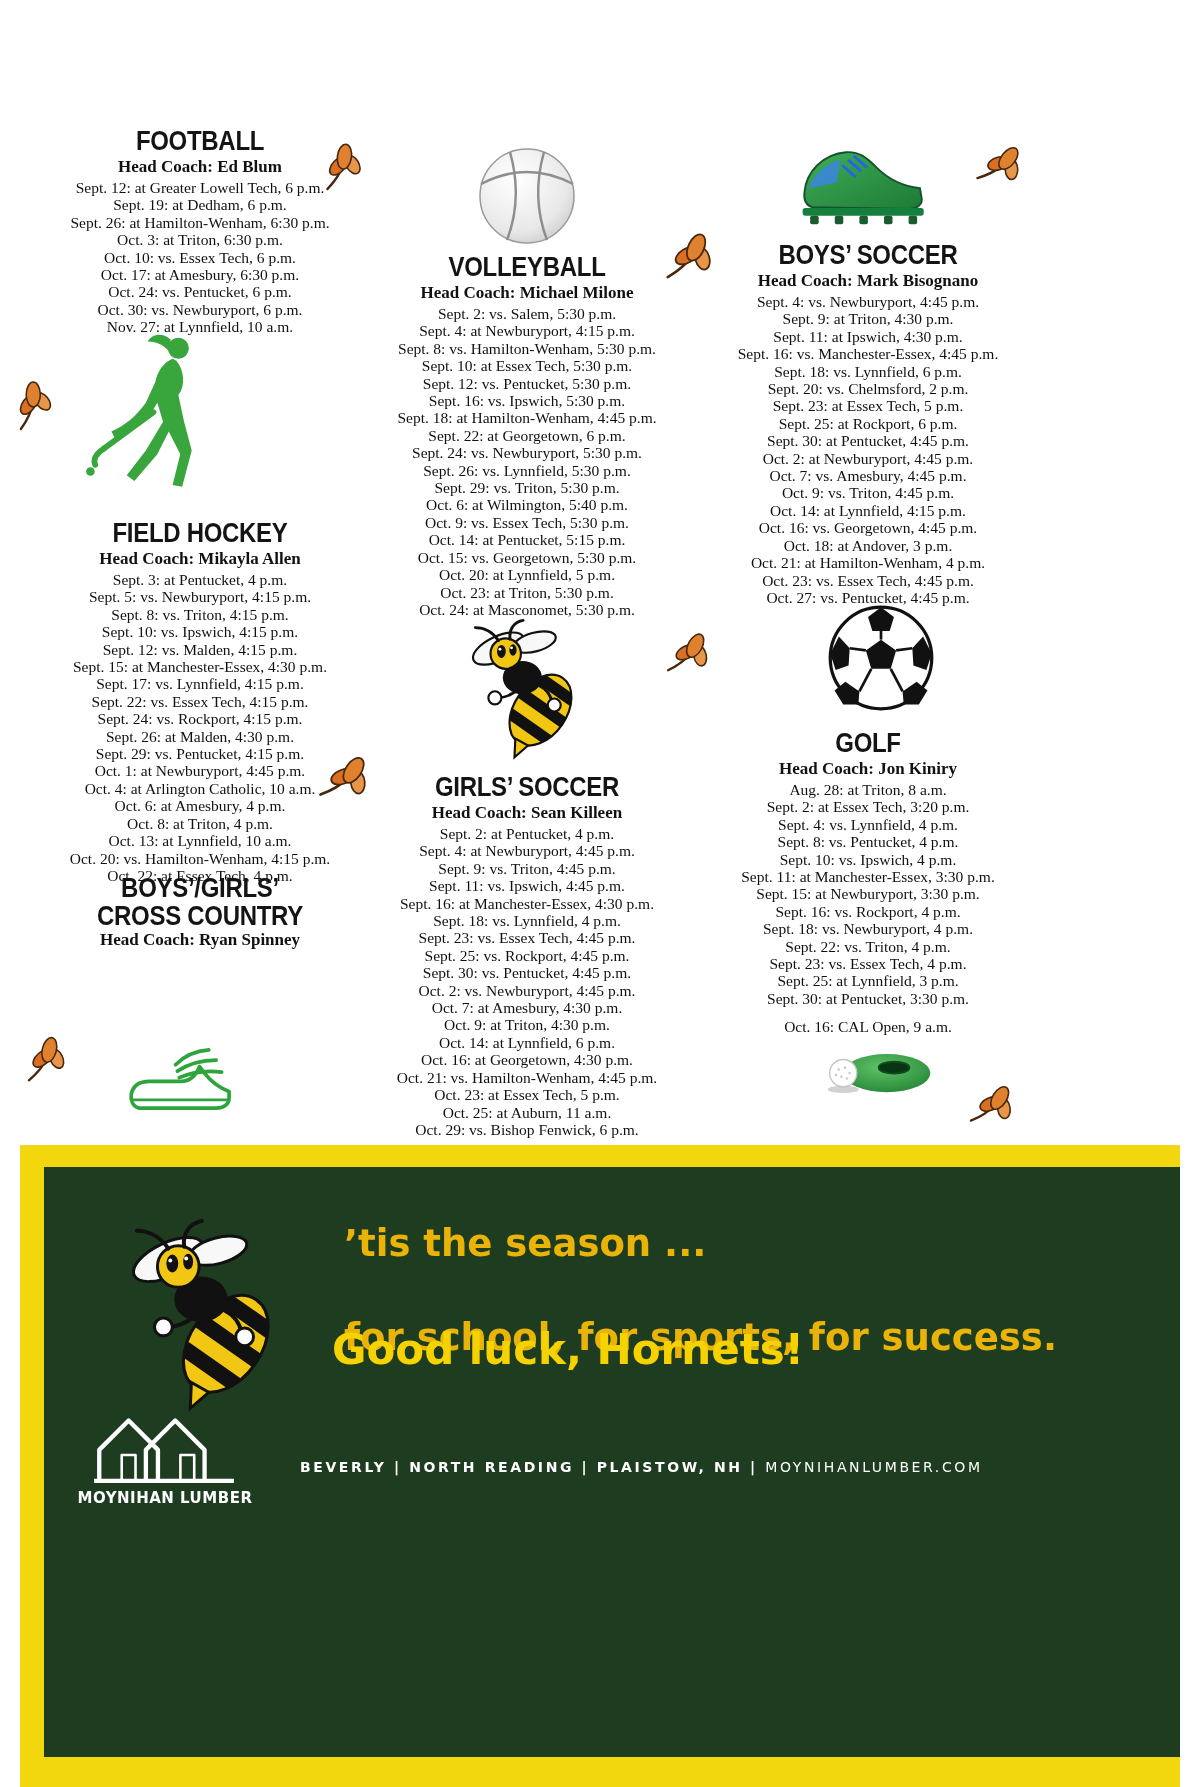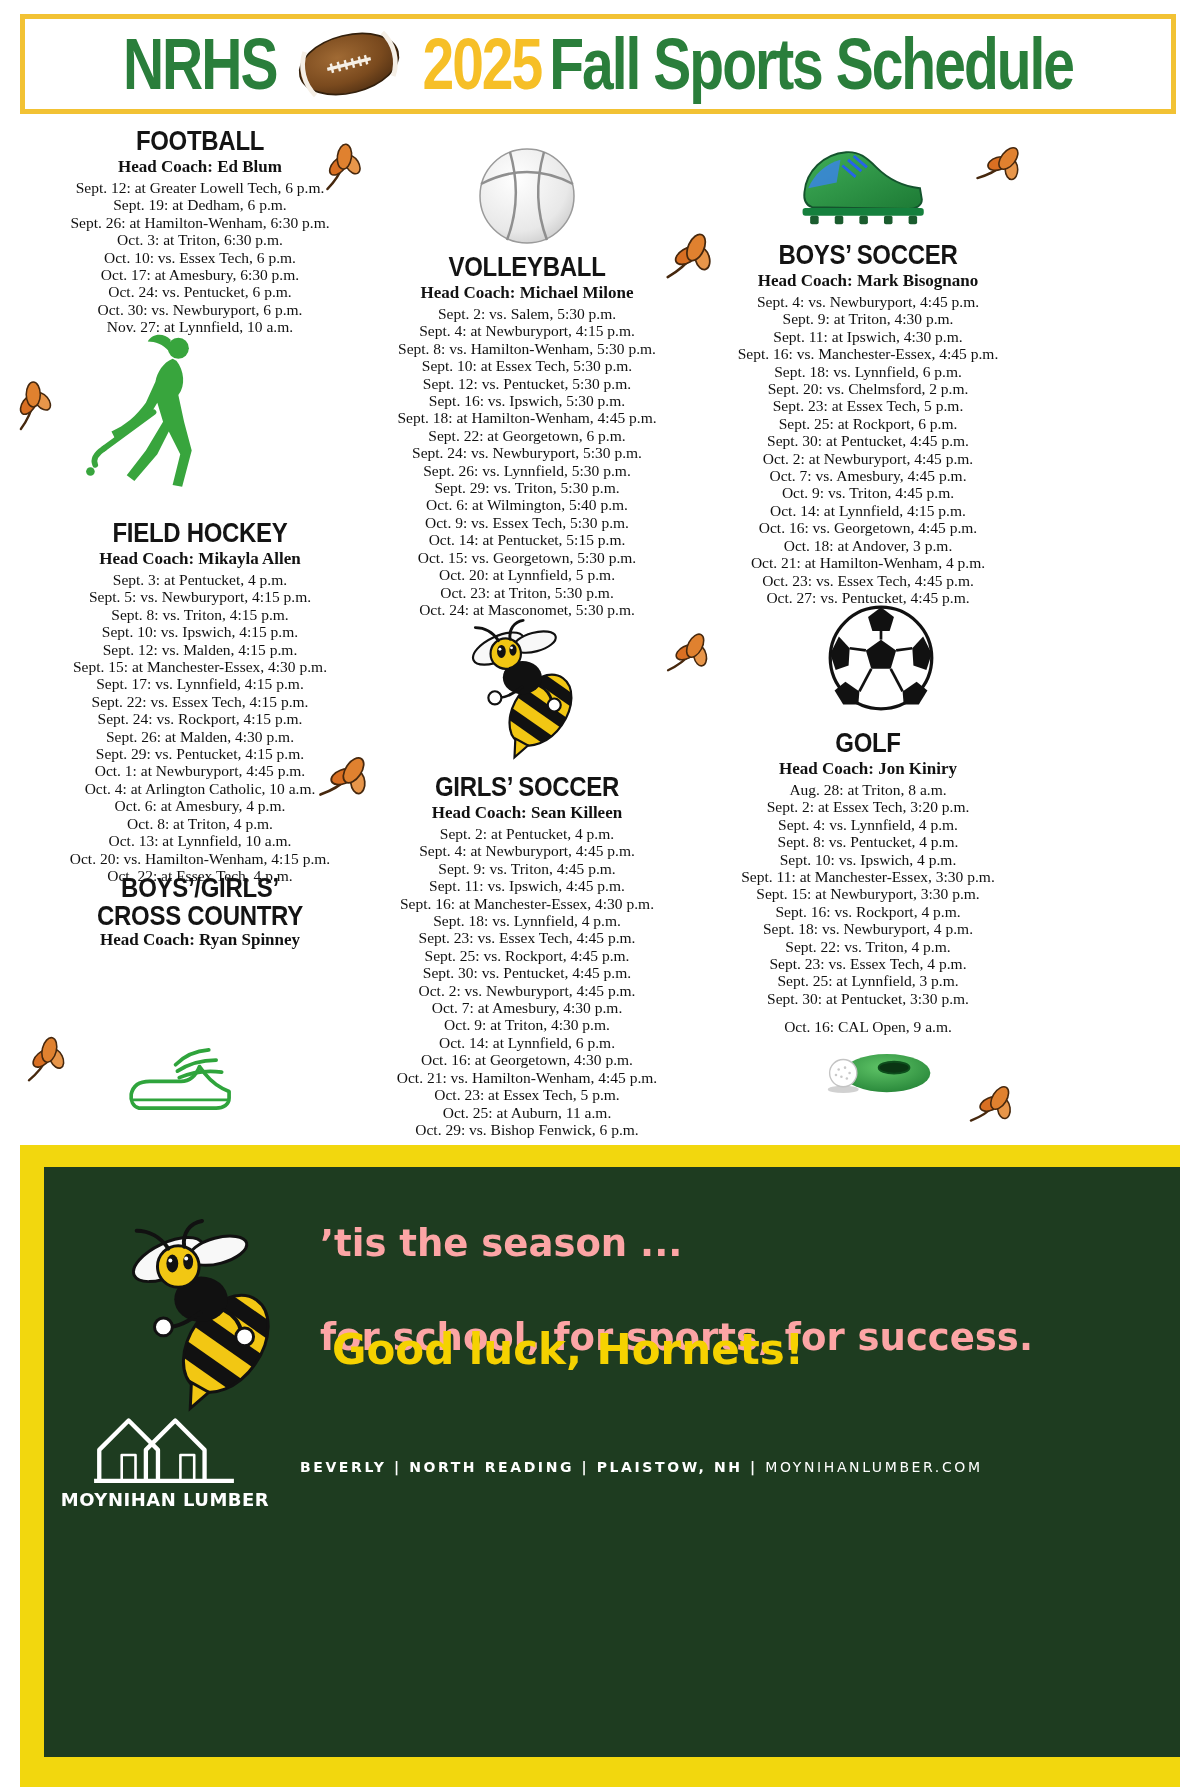--- a/index.html
+++ b/index.html
@@ -45,30 +45,30 @@
   .leaf7{left:22px;top:1033px;transform:rotate(-6deg);}
   .leaf8{left:970px;top:1080px;transform:rotate(12deg);}
 
   
   .footer{position:absolute;left:20px;top:1145px;width:1160px;height:642px;}
   .footer-yellow-top{position:absolute;left:0;top:0;width:100%;height:22px;background:#f2d70e;}
   .footer-yellow-left{position:absolute;left:0;top:0;width:24px;height:100%;background:#f2d70e;}
   .footer-yellow-bottom{position:absolute;left:0;bottom:0;width:100%;height:30px;background:#f2d70e;}
   .footer-green{position:absolute;left:24px;top:22px;right:0;bottom:30px;background:#1e3c20;}
   .hornet-footer{left:62px;top:48px;width:200px;height:208px;}
-  .tagline{position:absolute;left:276px;font-family:"DejaVu Sans",sans-serif;font-weight:700;
-           color:#fca5a5;font-size:37px;line-height:1;white-space:nowrap;}
+  .tagline{position:absolute;left:300px;font-family:"DejaVu Sans",sans-serif;font-weight:700;
+           color:#eab308;font-size:37px;line-height:1;white-space:nowrap;}
   .tagline1{top:58px;}
   .tagline2{top:112px;margin-top:40px;}
   .goodluck{position:absolute;left:288px;top:162px;font-family:"DejaVu Sans",sans-serif;
             font-weight:700;color:#f5d200;font-size:42px;line-height:1;white-space:nowrap;}
   .ml-logo{left:40px;top:238px;width:160px;height:82px;}
   .ml-logo-text{position:absolute;left:16px;top:322px;width:210px;text-align:center;
                 font-family:"DejaVu Sans",sans-serif;font-weight:700;color:#fff;
-                font-size:18px;letter-spacing:.5px;}
+                font-size:15px;letter-spacing:.5px;}
   .address{position:absolute;left:232px;top:292px;font-family:"DejaVu Sans",sans-serif;
            color:#fff;font-size:14px;letter-spacing:2.6px;white-space:nowrap;}
   .address b{font-weight:400;}
   .address .loc{font-weight:700;margin-left:24px;}
 </style>
 </head>
 <body>
 
 <svg width="0" height="0" style="position:absolute" aria-hidden="true">
   <defs>
@@ -242,28 +242,20 @@
         <rect x="36" y="58" width="16" height="30" stroke-width="3"></rect>
         <rect x="104" y="58" width="16" height="30" stroke-width="3"></rect>
         <line x1="4" y1="88" x2="166" y2="88"></line>
       </g>
     </symbol>
   </defs>
 </svg>
 
 <div class="page">
 
-  <div class="header-box">
-    <span class="hdr green">NRHS</span>
-    <svg class="hdr-football">
-        <use href="#sym-football"></use>
-      </svg>
-    <span class="hdr gold">2025</span>
-    <span class="hdr green">Fall Sports Schedule</span>
-  </div>
 
   <section class="sched" style="left:30px;top:128px;width:340px">
     <h2 class="sec-title">FOOTBALL</h2>
     <p class="coach">Head Coach: Ed Blum</p>
     <div class="games">
         <div class="game">Sept. 12: at Greater Lowell Tech, 6 p.m.</div>
         <div class="game">Sept. 19: at Dedham, 6 p.m.</div>
         <div class="game">Sept. 26: at Hamilton-Wenham, 6:30 p.m.</div>
         <div class="game">Oct. 3: at Triton, 6:30 p.m.</div>
         <div class="game">Oct. 10: vs. Essex Tech, 6 p.m.</div>

